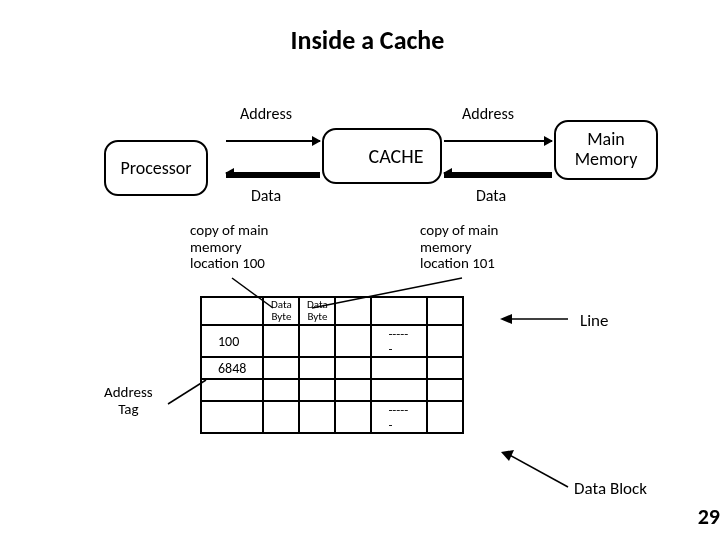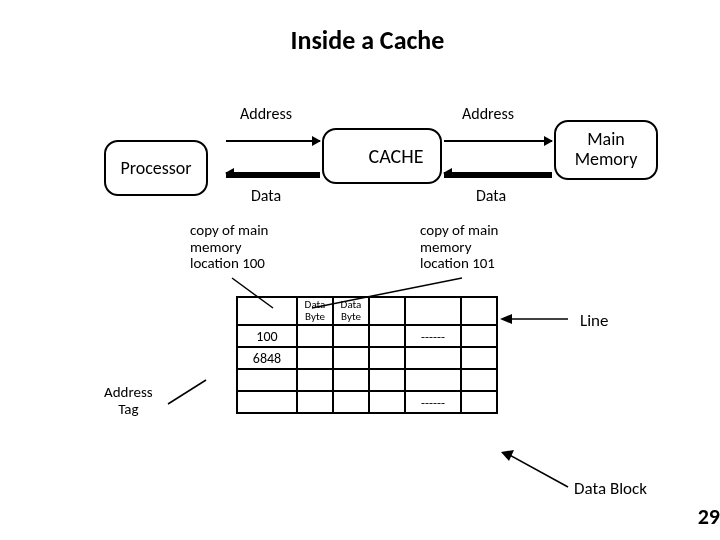--- a/index.html
+++ b/index.html
@@ -78,22 +78,21 @@
     text-align: center;
     padding: 1px 2px;
     height: 28px;
     line-height: 1.05;
     vertical-align: middle;
   }
   .table tbody td {
     border: 2.5px solid #000;
     height: 22px;
     font-size: 13px;
-    text-align: center;
-    padding: 0 8px;
+    padding: 0 16px;
   }
   .table tbody td.tag { font-size: 14px; }
   .col-tag { width: 60px; }
   .col-narrow { width: 36px; }
   .col-wide { width: 56px; }
   .axis-label {
     position: absolute;
     font-size: 17px;
   }
   .page-num {
@@ -152,21 +151,21 @@
   <line x1="462" y1="278" x2="312" y2="308" stroke="#000" stroke-width="1.5"></line>
 
   <line x1="168" y1="404" x2="206" y2="380" stroke="#000" stroke-width="1.5"></line>
 
   <line x1="506" y1="319" x2="568" y2="319" stroke="#000" stroke-width="1.5"></line>
   <polygon points="512,314 500,319 512,324" fill="#000"></polygon>
   <line x1="506" y1="453" x2="568" y2="487" stroke="#000" stroke-width="1.5"></line>
   <polygon points="514,450 501,452 509,461" fill="#000"></polygon>
 </svg>
 
-<table class="table" style="left:200px; top:296px;margin-left:36px;">
+<table class="table" style="left:200px; top:296px;">
   <colgroup>
     <col class="col-tag">
       <col class="col-narrow">
       <col class="col-narrow">
     <col class="col-narrow">
       <col class="col-wide">
       <col class="col-narrow">
   </colgroup>
   <thead>
     <tr>

